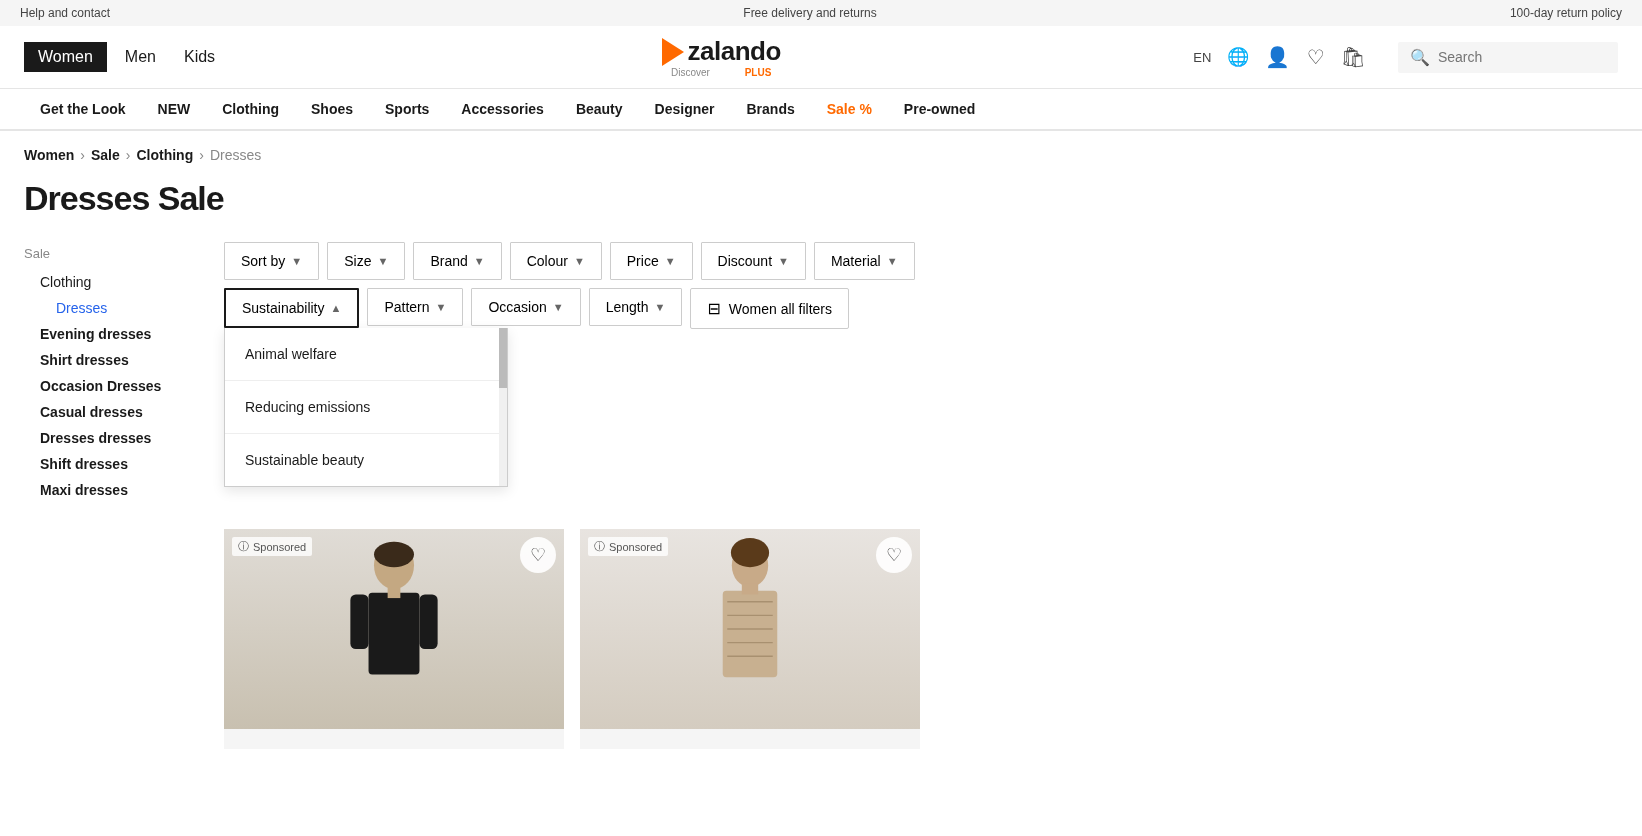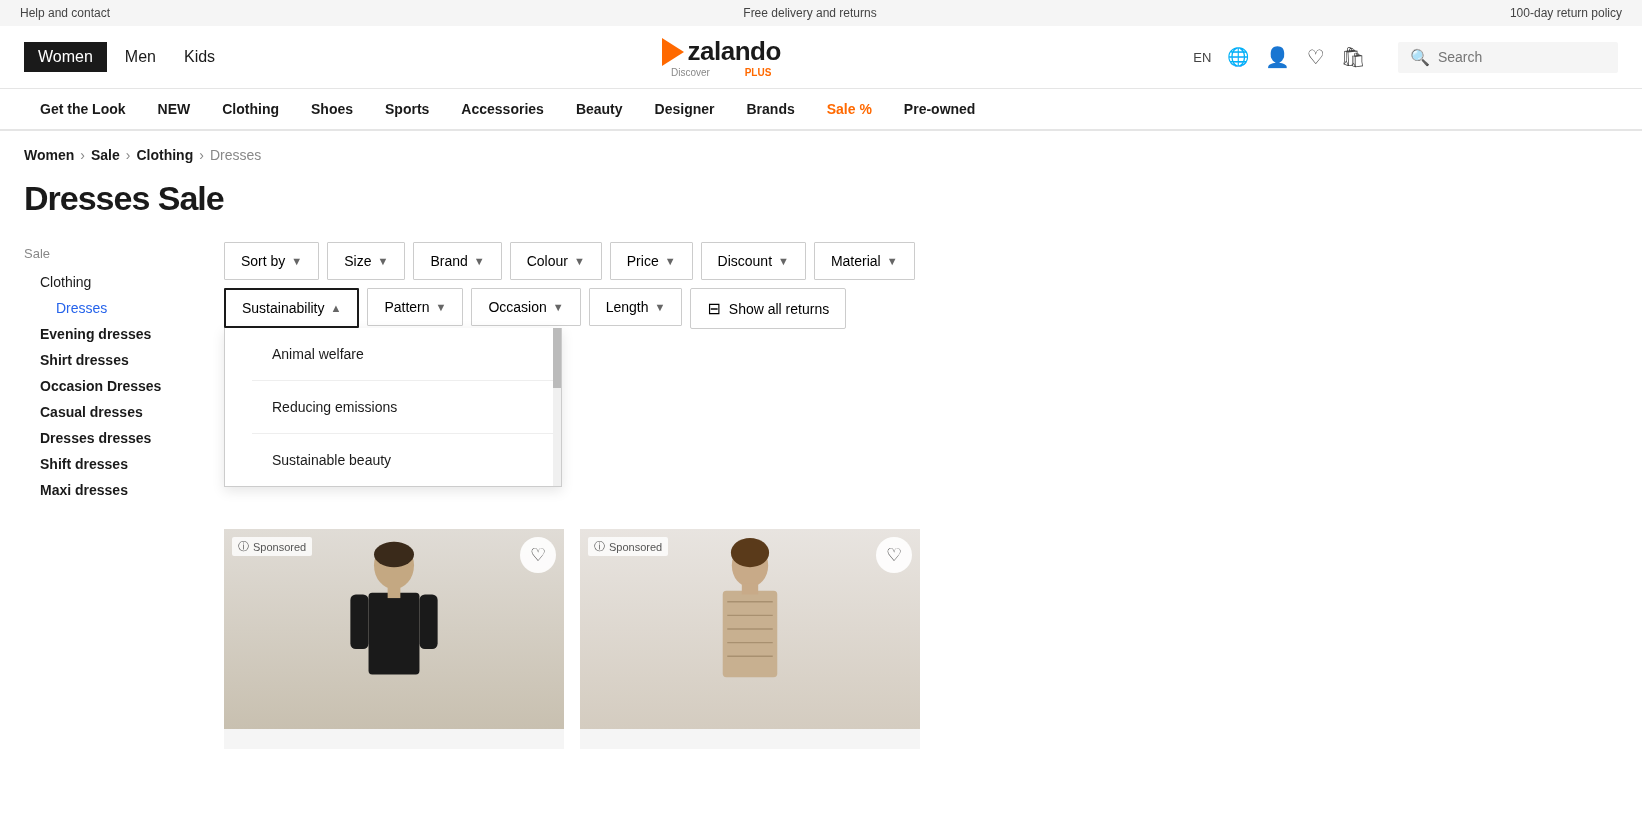--- a/index.html
+++ b/index.html
@@ -204,27 +204,26 @@
     }
 
     
     .dropdown-container {
       position: relative;
     }
     .dropdown-menu {
       position: absolute;
       top: 100%;
       left: 0;
-      width: 338px;
+      width: 284px;
       background: #fff;
       border: 1px solid #ccc;
       border-top: none;
       z-index: 100;
       box-shadow: 0 4px 12px rgba(0,0,0,0.1);
-      padding-left: 27px;
     }
     .dropdown-item {
       padding: 18px 20px;
       font-size: 14px;
       border-bottom: 1px solid #eee;
       cursor: pointer;
     }
     .scrollbar-track {
       position: absolute;
       right: 0;
@@ -444,21 +443,21 @@
       <button class="filter-btn">
         <span>Occasion</span>
         <span class="chevron">▼</span>
       </button>
       <button class="filter-btn">
         <span>Length</span>
         <span class="chevron">▼</span>
       </button>
       <button class="show-all-btn">
         <span style="font-size:16px;">⊟</span>
-        <span>Show all returns</span>
+        <span>Women all filters</span>
       </button>
     </div>
 
     <div class="products-area" style="margin-top: 200px;">
       <div class="product-card">
         <div class="person-silhouette" style="background: linear-gradient(180deg,#e0dcd6 0%,#c8c0b0 100%);">
           
           <svg viewBox="0 0 200 220" width="100%" height="100%" preserveAspectRatio="xMidYMid meet">
 
             <ellipse cx="100" cy="40" rx="22" ry="26" fill="#c4a882"></ellipse>

